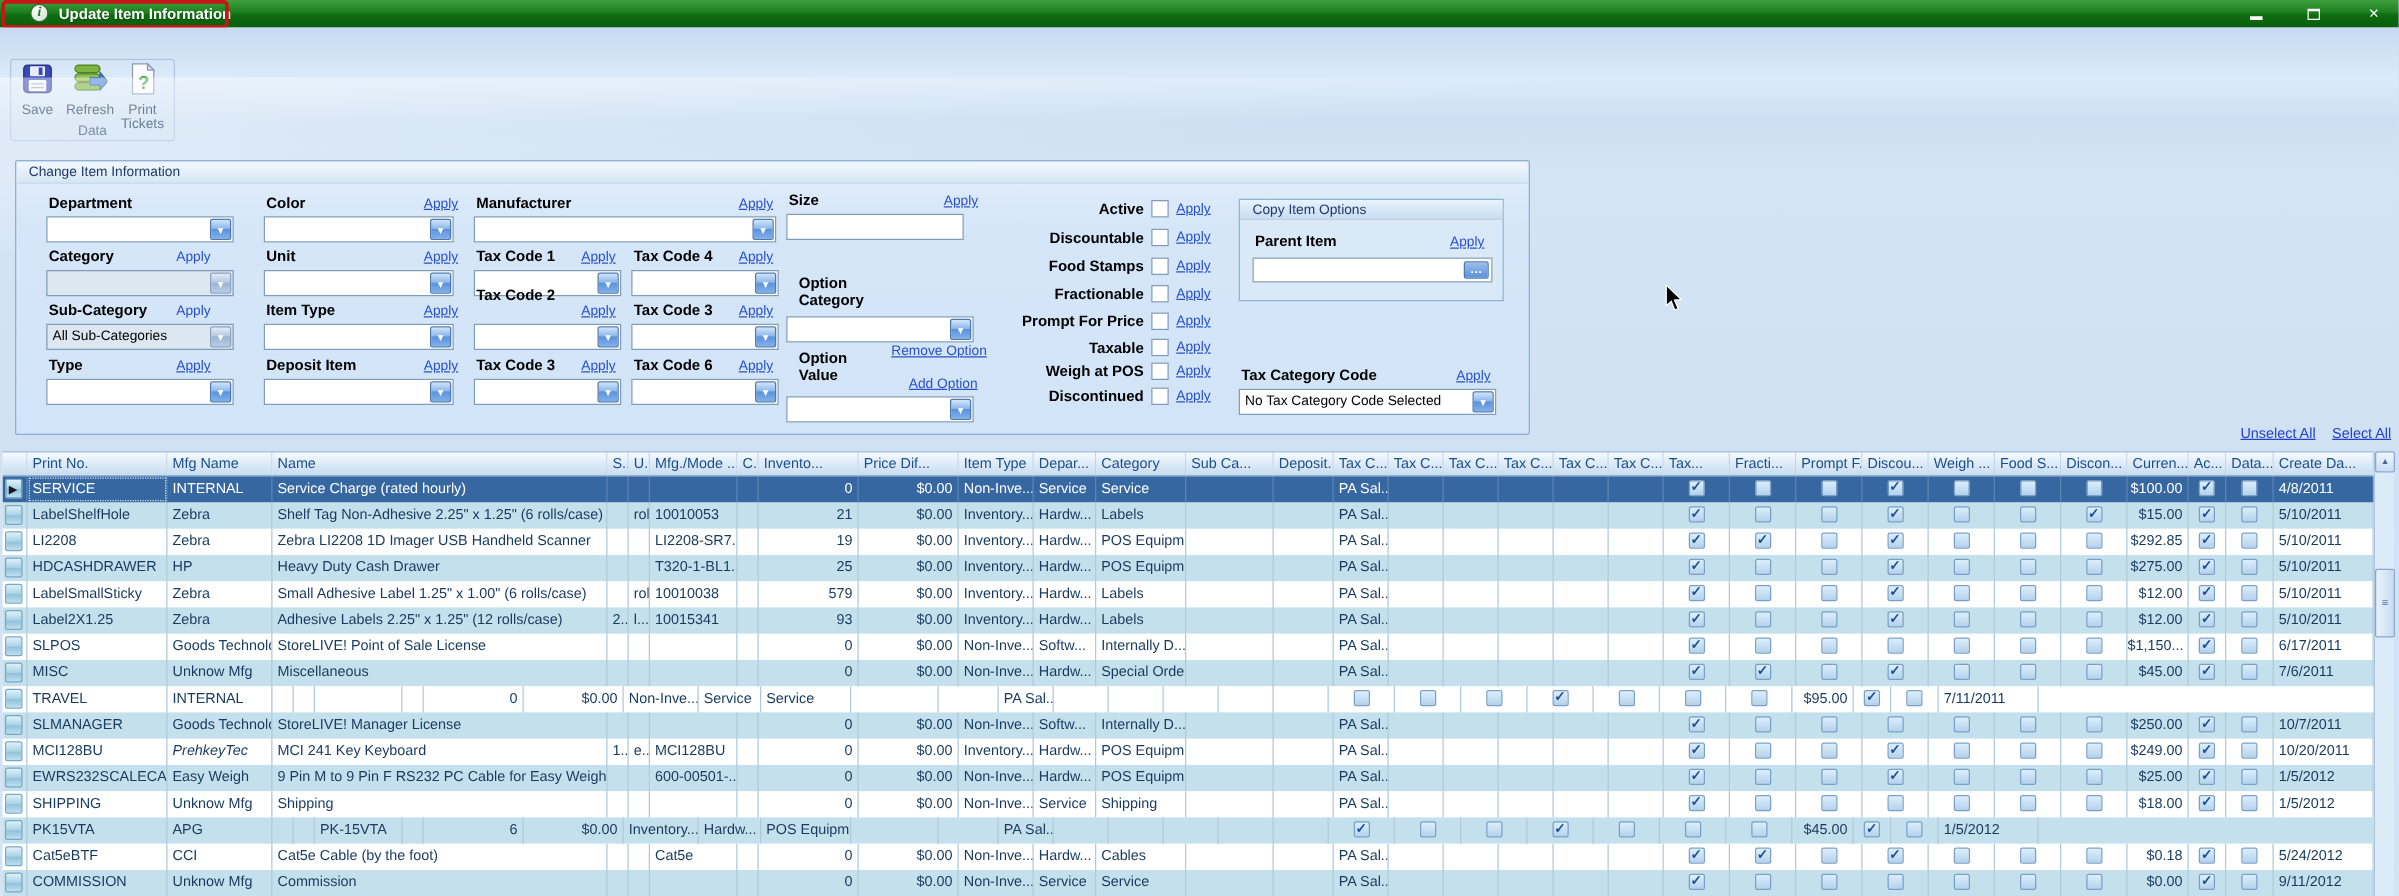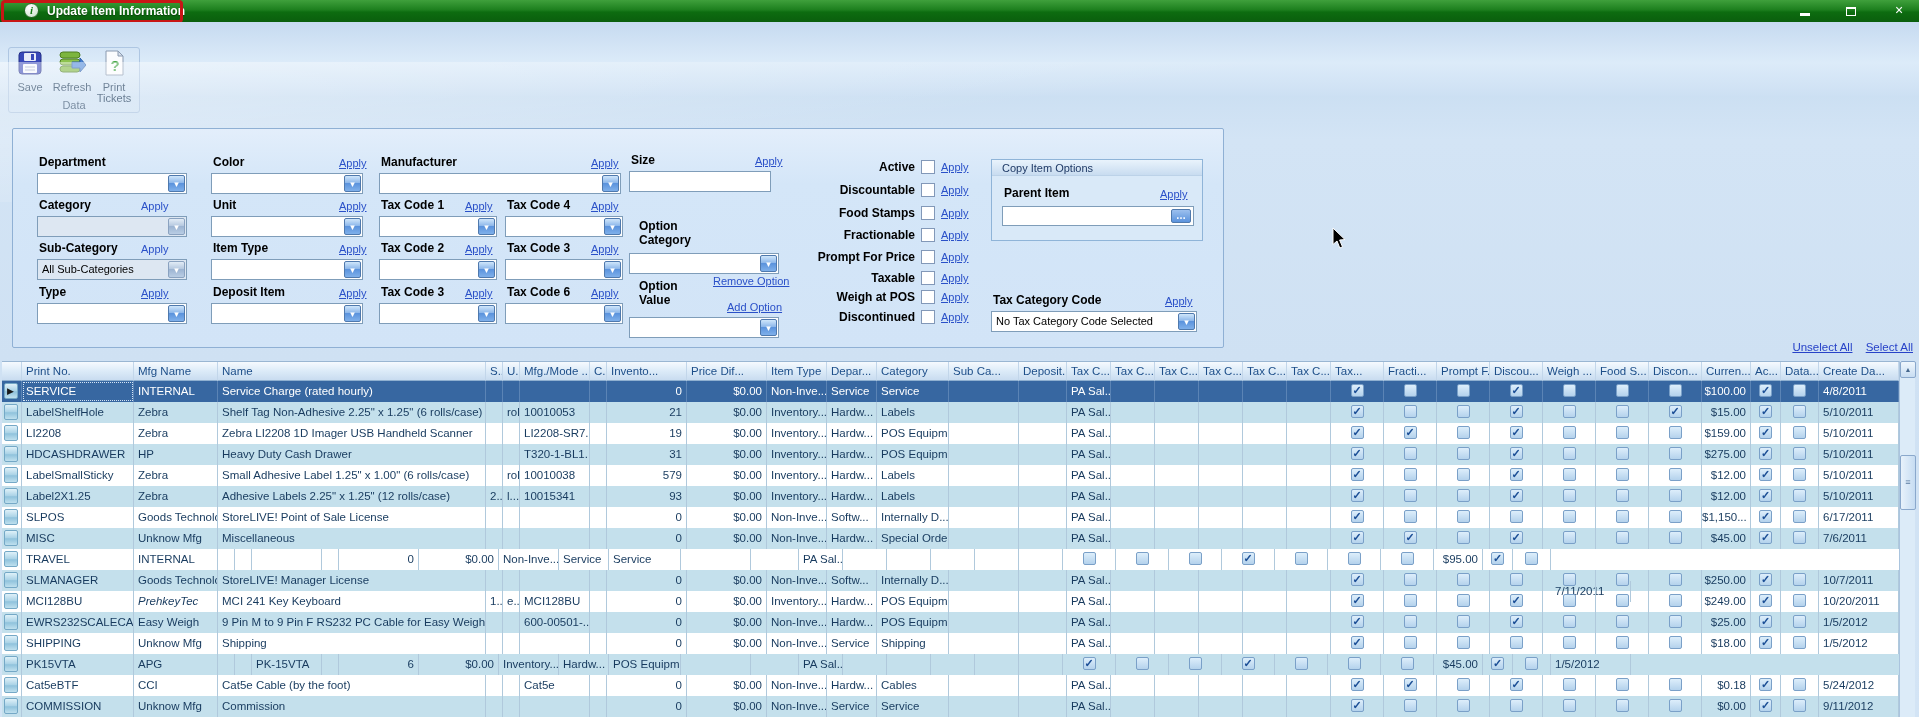--- a/index.html
+++ b/index.html
@@ -151,20 +151,21 @@
       <svg width="24" height="26" viewBox="0 0 24 26">
         <path d="M4 1 h12 l5 5 v19 h-17 z" fill="#fbfcfe" stroke="#8a9ab0"></path>
         <path d="M16 1 l5 5 h-5 z" fill="#d8e0ec" stroke="#8a9ab0"></path>
         <text x="13" y="21" font-size="15" font-weight="bold" fill="#3da23d" text-anchor="middle" font-family="Liberation Sans, sans-serif">?</text>
       </svg>
       <span class="tlabel">Print Tickets</span>
     </div>
   </div>
 
   <div class="panel">
+    <div class="panel-header">Change Item Information</div>
 
     <span class="flabel" style="left:26px;top:26px">Department</span>
     <div class="combo" style="left:24px;top:44px;width:150px">
         <span class="combo-btn">▾</span>
       </div>
 
     <span class="flabel" style="left:26px;top:69px">Category</span>
     <a class="apply plain" style="left:128px;top:71px">Apply</a>
     <div class="combo gray" style="left:24px;top:87px;width:150px">
         <span class="combo-btn">▾</span>
@@ -217,21 +218,21 @@
     <a class="apply" style="left:452px;top:71px">Apply</a>
     <div class="combo" style="left:366px;top:87px;width:118px">
         <span class="combo-btn">▾</span>
       </div>
     <span class="flabel" style="left:494px;top:69px">Tax Code 4</span>
     <a class="apply" style="left:578px;top:71px">Apply</a>
     <div class="combo" style="left:492px;top:87px;width:118px">
         <span class="combo-btn">▾</span>
       </div>
 
-    <span class="flabel" style="left:368px;top:112px">Tax Code 2</span>
+    <span class="flabel" style="left:368px;top:100px">Tax Code 2</span>
     <a class="apply" style="left:452px;top:114px">Apply</a>
     <div class="combo" style="left:366px;top:130px;width:118px">
         <span class="combo-btn">▾</span>
       </div>
     <span class="flabel" style="left:494px;top:112px">Tax Code 3</span>
     <a class="apply" style="left:578px;top:114px">Apply</a>
     <div class="combo" style="left:492px;top:130px;width:118px">
         <span class="combo-btn">▾</span>
       </div>
 
@@ -448,37 +449,37 @@
         <div class="gcell" style="width: 44px;"></div>
         <div class="gcell" style="width: 44px;"></div>
         <div class="gcell" style="width: 44px;"></div>
         <div class="gcell cb" style="width: 53px;"><span class="gcheck">✓</span></div>
         <div class="gcell cb" style="width: 53px;"><span class="gcheck">✓</span></div>
         <div class="gcell cb" style="width: 53px;"><span class="gcheck"></span></div>
         <div class="gcell cb" style="width: 53px;"><span class="gcheck">✓</span></div>
         <div class="gcell cb" style="width: 53px;"><span class="gcheck"></span></div>
         <div class="gcell cb" style="width: 53px;"><span class="gcheck"></span></div>
         <div class="gcell cb" style="width: 53px;"><span class="gcheck"></span></div>
-        <div class="gcell r" style="width: 49px;">$159.00</div>
+        <div class="gcell r" style="width: 49px;">$292.85</div>
         <div class="gcell cb" style="width: 30px;"><span class="gcheck">✓</span></div>
         <div class="gcell cb" style="width: 38px;"><span class="gcheck"></span></div>
         <div class="gcell" style="width: 80px;">5/10/2011</div>
       </div>
       <div class="grow alt">
         <div class="gcell" style="width: 20px;">
           <span class="indbtn"></span>
         </div>
         <div class="gcell" style="width: 112px;">HDCASHDRAWER</div>
         <div class="gcell" style="width: 84px;">HP</div>
         <div class="gcell" style="width: 268px;">Heavy Duty Cash Drawer</div>
         <div class="gcell" style="width: 17px;"></div>
         <div class="gcell" style="width: 17px;"></div>
         <div class="gcell" style="width: 70px;">T320-1-BL1...</div>
         <div class="gcell" style="width: 17px;"></div>
-        <div class="gcell r" style="width: 80px;">31</div>
+        <div class="gcell r" style="width: 80px;">25</div>
         <div class="gcell r" style="width: 80px;">$0.00</div>
         <div class="gcell" style="width: 60px;">Inventory...</div>
         <div class="gcell" style="width: 50px;">Hardw...</div>
         <div class="gcell" style="width: 72px;">POS Equipm...</div>
         <div class="gcell" style="width: 70px;"></div>
         <div class="gcell" style="width: 48px;"></div>
         <div class="gcell" style="width: 44px;">PA Sal...</div>
         <div class="gcell" style="width: 44px;"></div>
         <div class="gcell" style="width: 44px;"></div>
         <div class="gcell" style="width: 44px;"></div>
@@ -666,21 +667,21 @@
         <div class="gcell cb" style="width: 53px;"><span class="gcheck"></span></div>
         <div class="gcell cb" style="width: 53px;"><span class="gcheck"></span></div>
         <div class="gcell cb" style="width: 53px;"><span class="gcheck"></span></div>
         <div class="gcell cb" style="width: 53px;"><span class="gcheck">✓</span></div>
         <div class="gcell cb" style="width: 53px;"><span class="gcheck"></span></div>
         <div class="gcell cb" style="width: 53px;"><span class="gcheck"></span></div>
         <div class="gcell cb" style="width: 53px;"><span class="gcheck"></span></div>
         <div class="gcell r" style="width: 49px;">$95.00</div>
         <div class="gcell cb" style="width: 30px;"><span class="gcheck">✓</span></div>
         <div class="gcell cb" style="width: 38px;"><span class="gcheck"></span></div>
-        <div class="gcell" style="width: 80px; margin-top: 32px;">7/11/2011</div>
+        <div class="gcell" style="width: 80px;">7/11/2011</div>
       </div>
       <div class="grow alt">
         <div class="gcell" style="width: 20px;">
           <span class="indbtn"></span>
         </div>
         <div class="gcell" style="width: 112px;">SLMANAGER</div>
         <div class="gcell" style="width: 84px;">Goods Technology...</div>
         <div class="gcell" style="width: 268px;">StoreLIVE! Manager License</div>
         <div class="gcell" style="width: 17px;"></div>
         <div class="gcell" style="width: 17px;"></div>

